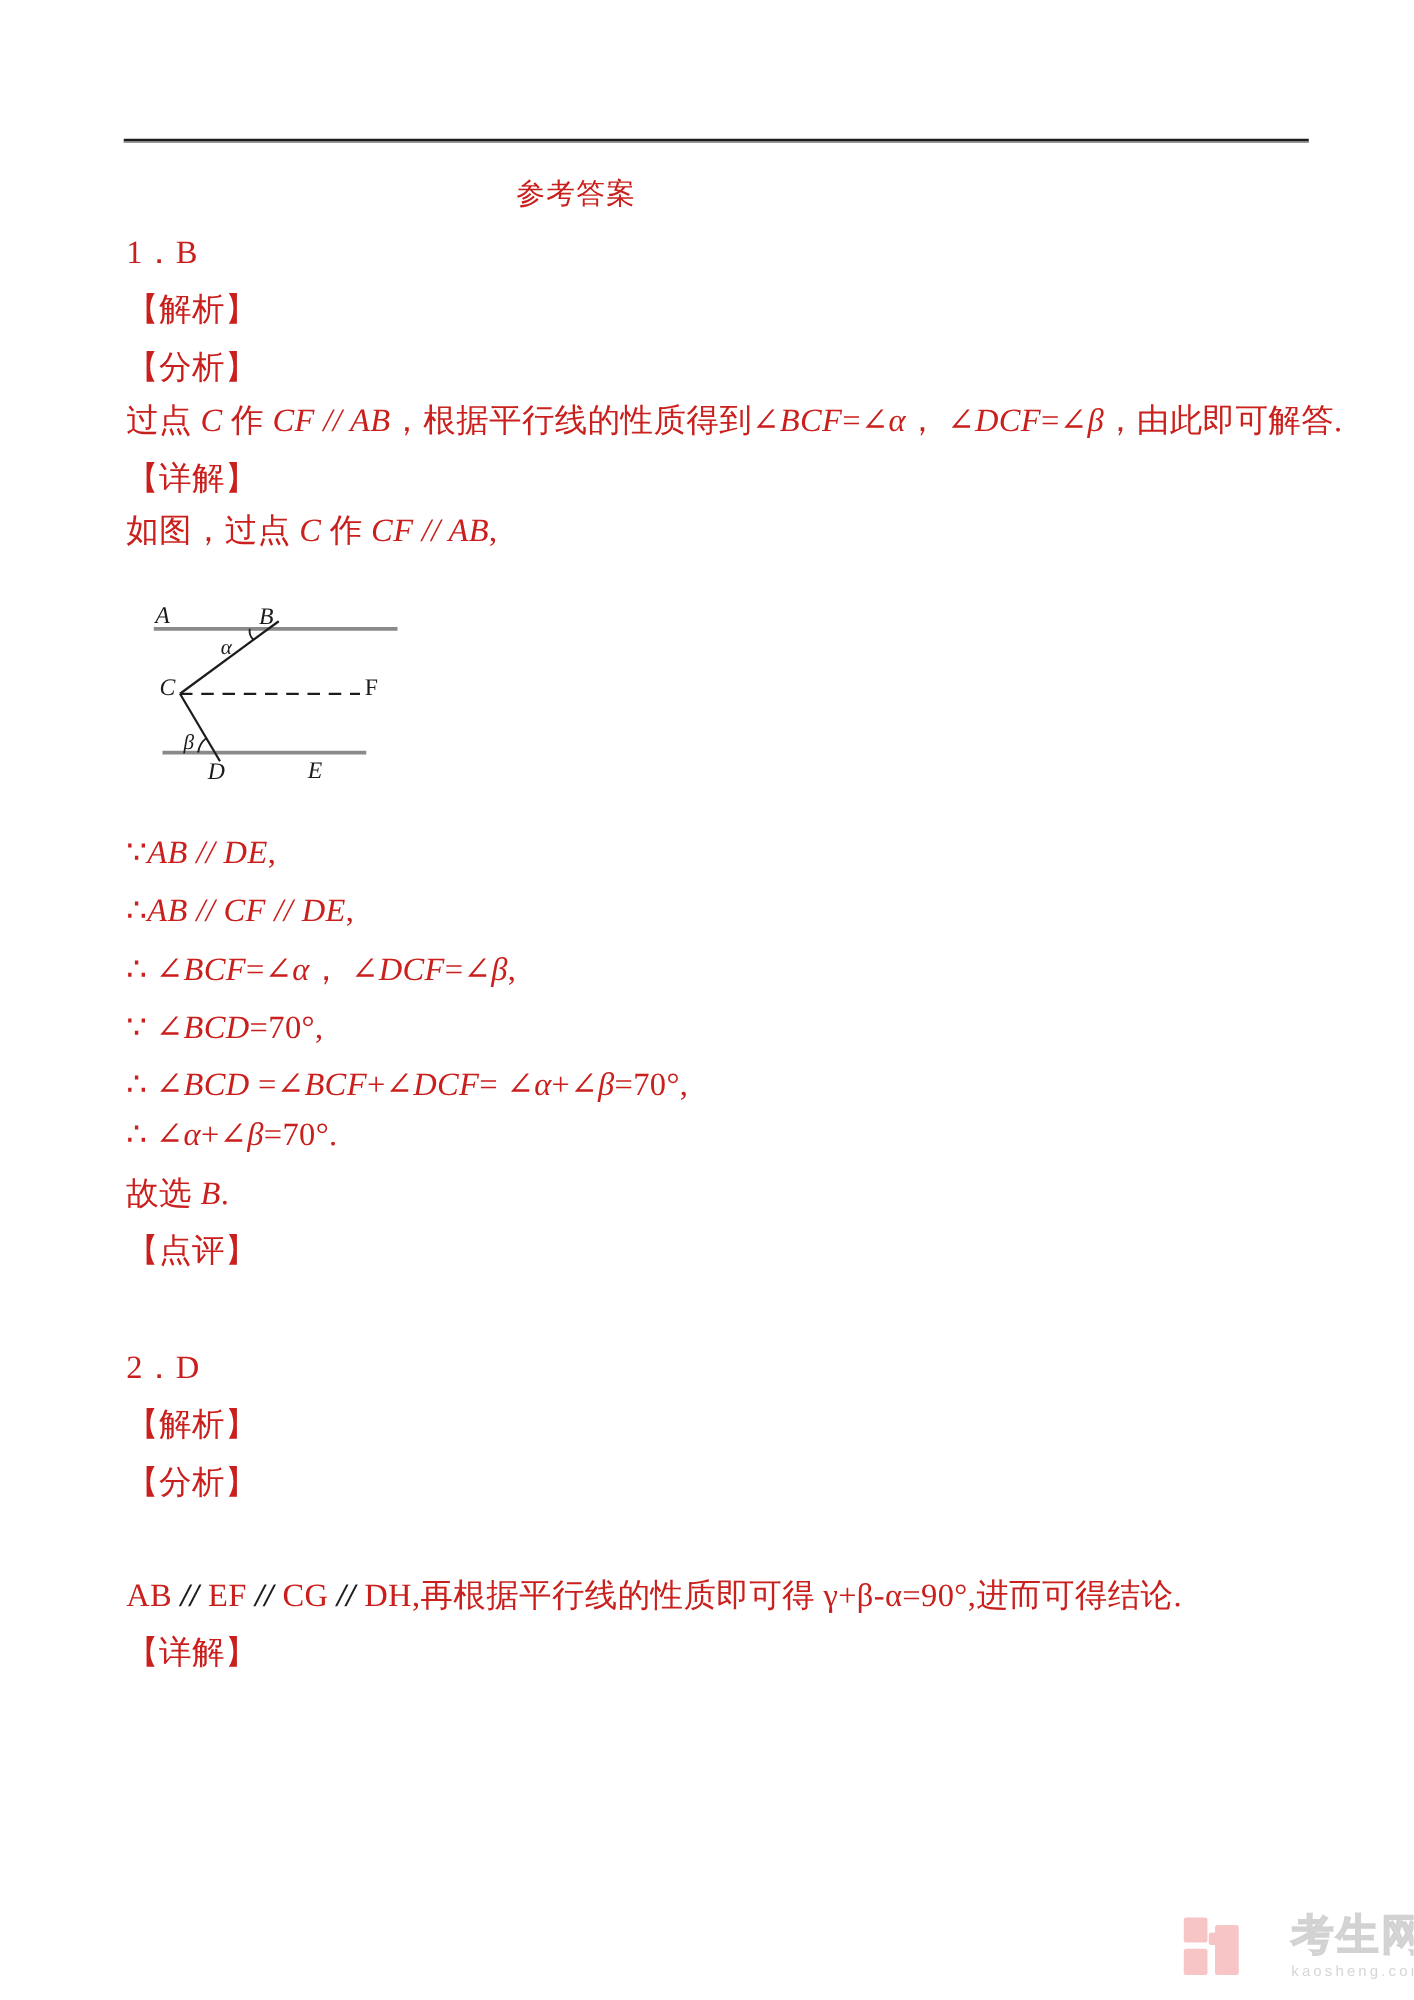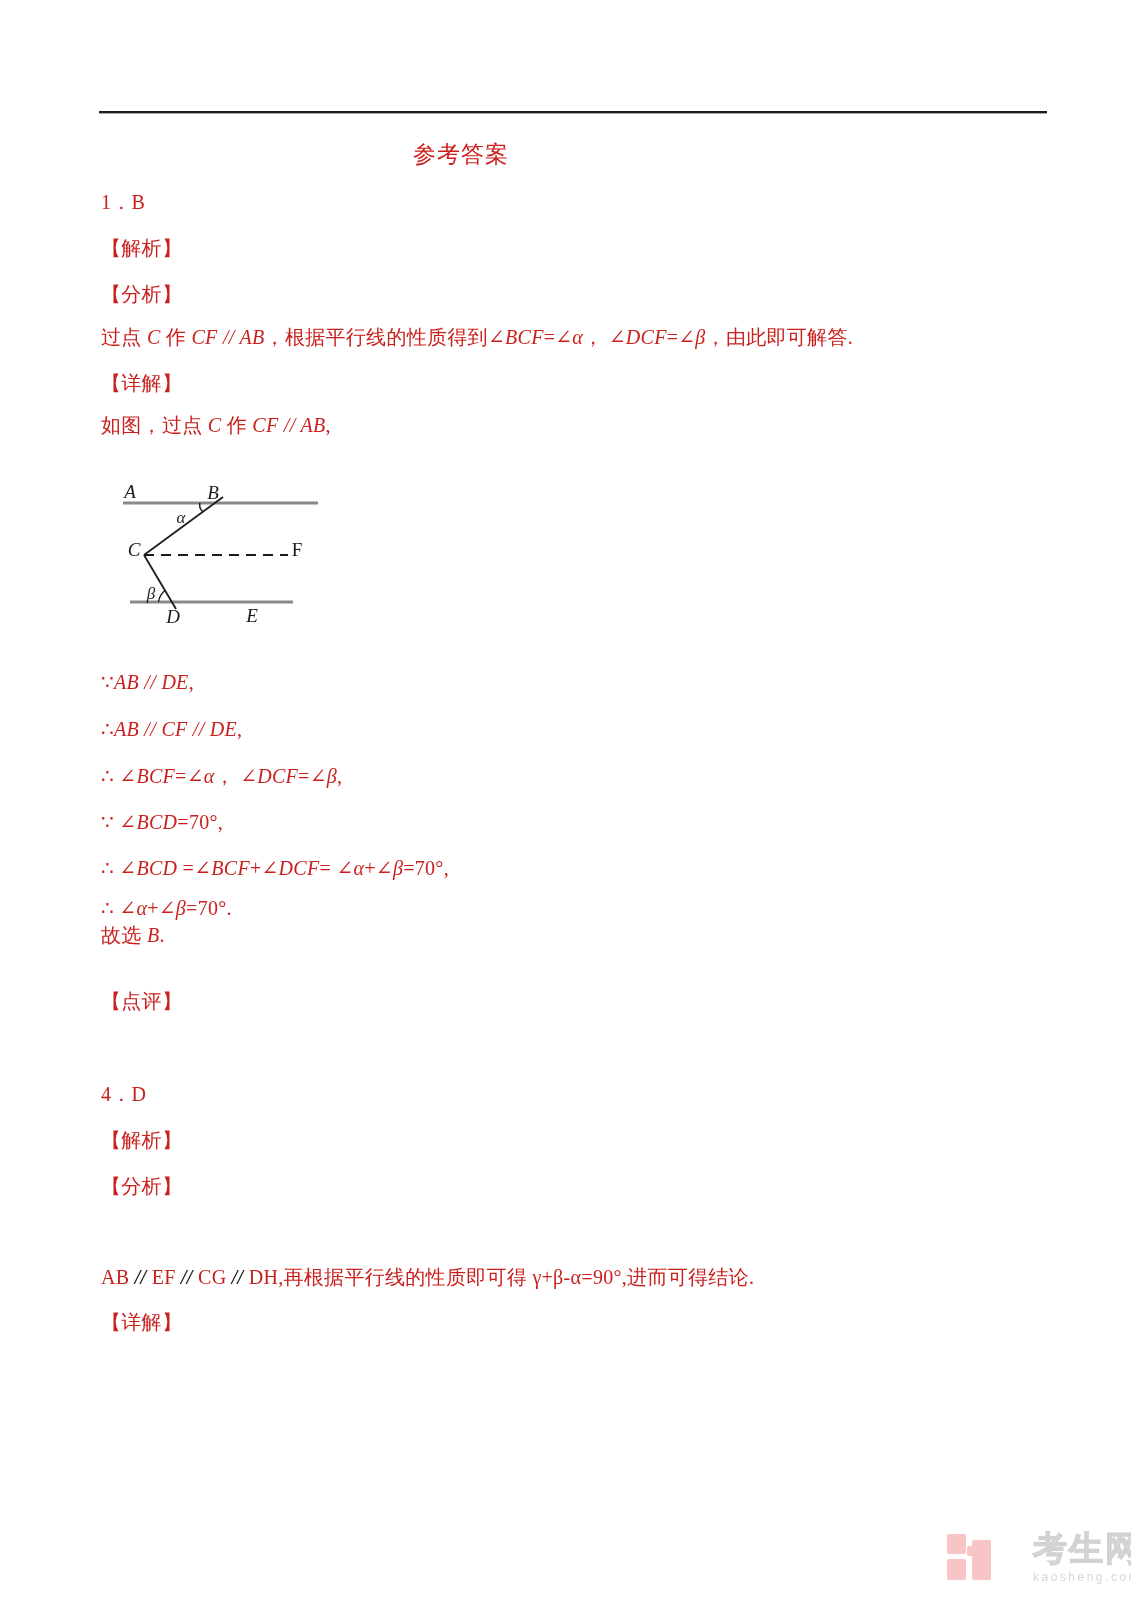--- a/index.html
+++ b/index.html
@@ -17,21 +17,21 @@
     top:111px;
     width:948px;
     height:2px;
     background:#1c1c1c;
     border-bottom:1px solid #a8a8a8;
   }
   .p{
     position:absolute;
     left:101px;
     color:#c9201d;
-    font-size:20px;
+    font-size:26px;
     line-height:30px;
     white-space:nowrap;
     letter-spacing:0.3px;
   }
   .title{
     left:0;
     width:922px;
     text-align:center;
     font-size:23px;
     letter-spacing:1px;
@@ -120,24 +120,24 @@
     <text class="gk" x="67" y="49" text-anchor="middle">α</text>
     <text class="gk" x="37" y="125" text-anchor="middle">β</text>
   </svg>
 
   <div class="p" style="top:667px"><span class="r-cn">∵</span><span class="r-m">AB // DE</span><span class="r-cn">,</span></div>
   <div class="p" style="top:714px"><span class="r-cn">∴</span><span class="r-m">AB // CF // DE</span><span class="r-cn">,</span></div>
   <div class="p" style="top:761px"><span class="r-cn">∴ </span><span class="r-m">∠BCF</span><span class="r-cn">=</span><span class="r-m">∠α</span><span class="r-cn">，  </span><span class="r-m">∠DCF</span><span class="r-cn">=</span><span class="r-m">∠β</span><span class="r-cn">,</span></div>
   <div class="p" style="top:807px"><span class="r-cn">∵ </span><span class="r-m">∠BCD</span><span class="r-cn">=70°,</span></div>
   <div class="p" style="top:853px"><span class="r-cn">∴ </span><span class="r-m">∠BCD</span><span class="r-cn"> =</span><span class="r-m">∠BCF</span><span class="r-cn">+</span><span class="r-m">∠DCF</span><span class="r-cn">= </span><span class="r-m">∠α</span><span class="r-cn">+</span><span class="r-m">∠β</span><span class="r-cn">=70°,</span></div>
   <div class="p" style="top:893px"><span class="r-cn">∴ </span><span class="r-m">∠α</span><span class="r-cn">+</span><span class="r-m">∠β</span><span class="r-cn">=70°.</span></div>
-  <div class="p" style="top:920px"><span class="r-cn">故选 </span><span class="r-m">B</span><span class="r-cn">.</span></div>
+  <div class="p" style="top:940px"><span class="r-cn">故选 </span><span class="r-m">B</span><span class="r-cn">.</span></div>
   <div class="p" style="top:986px">【点评】</div>
 
-  <div class="p" style="top:1079px">4．D</div>
+  <div class="p" style="top:1079px">2．D</div>
   <div class="p" style="top:1125px">【解析】</div>
   <div class="p" style="top:1171px">【分析】</div>
   <div class="p" style="top:1262px"><span class="r-cn">AB</span><span class="r-pk"> // </span><span class="r-cn">EF</span><span class="r-pk"> // </span><span class="r-cn">CG</span><span class="r-pk"> // </span><span class="r-cn">DH,再根据平行线的性质即可得 γ+β-α=90°,进而可得结论.</span></div>
   <div class="p" style="top:1307px">【详解】</div>
 
   <div class="watermark">
     <div class="wm-logo">
       <span class="blk b1"></span>
       <span class="blk b2"></span>
       <span class="blk b3"></span>

